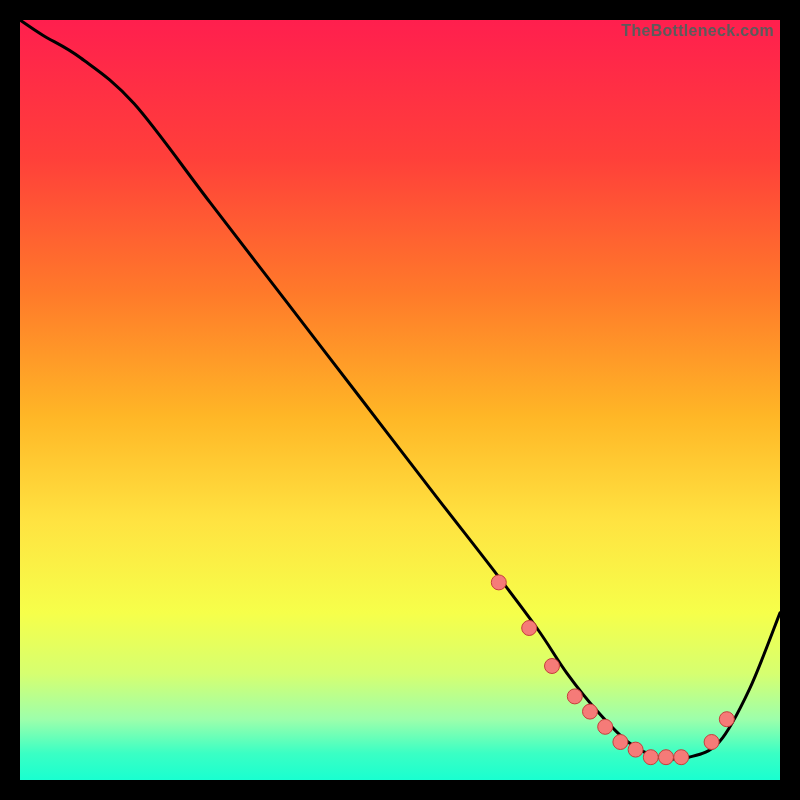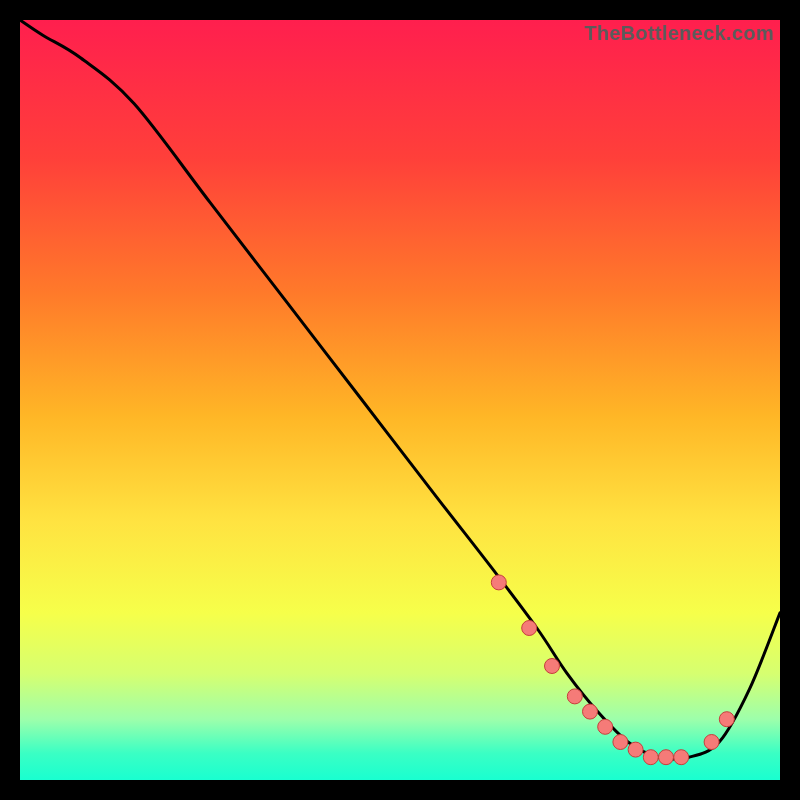--- a/index.html
+++ b/index.html
@@ -16,21 +16,21 @@
     left: 20px;
     top: 20px;
     width: 760px;
     height: 760px;
     background: #000;
   }
   .watermark {
     position: absolute;
     top: 2px;
     right: 6px;
-    font-size: 20px;
+    font-size: 16px;
     font-weight: 600;
     color: #5b5b5b;
     letter-spacing: 0.3px;
     user-select: none;
   }
   svg {
     display: block;
   }
 </style>
 </head>

